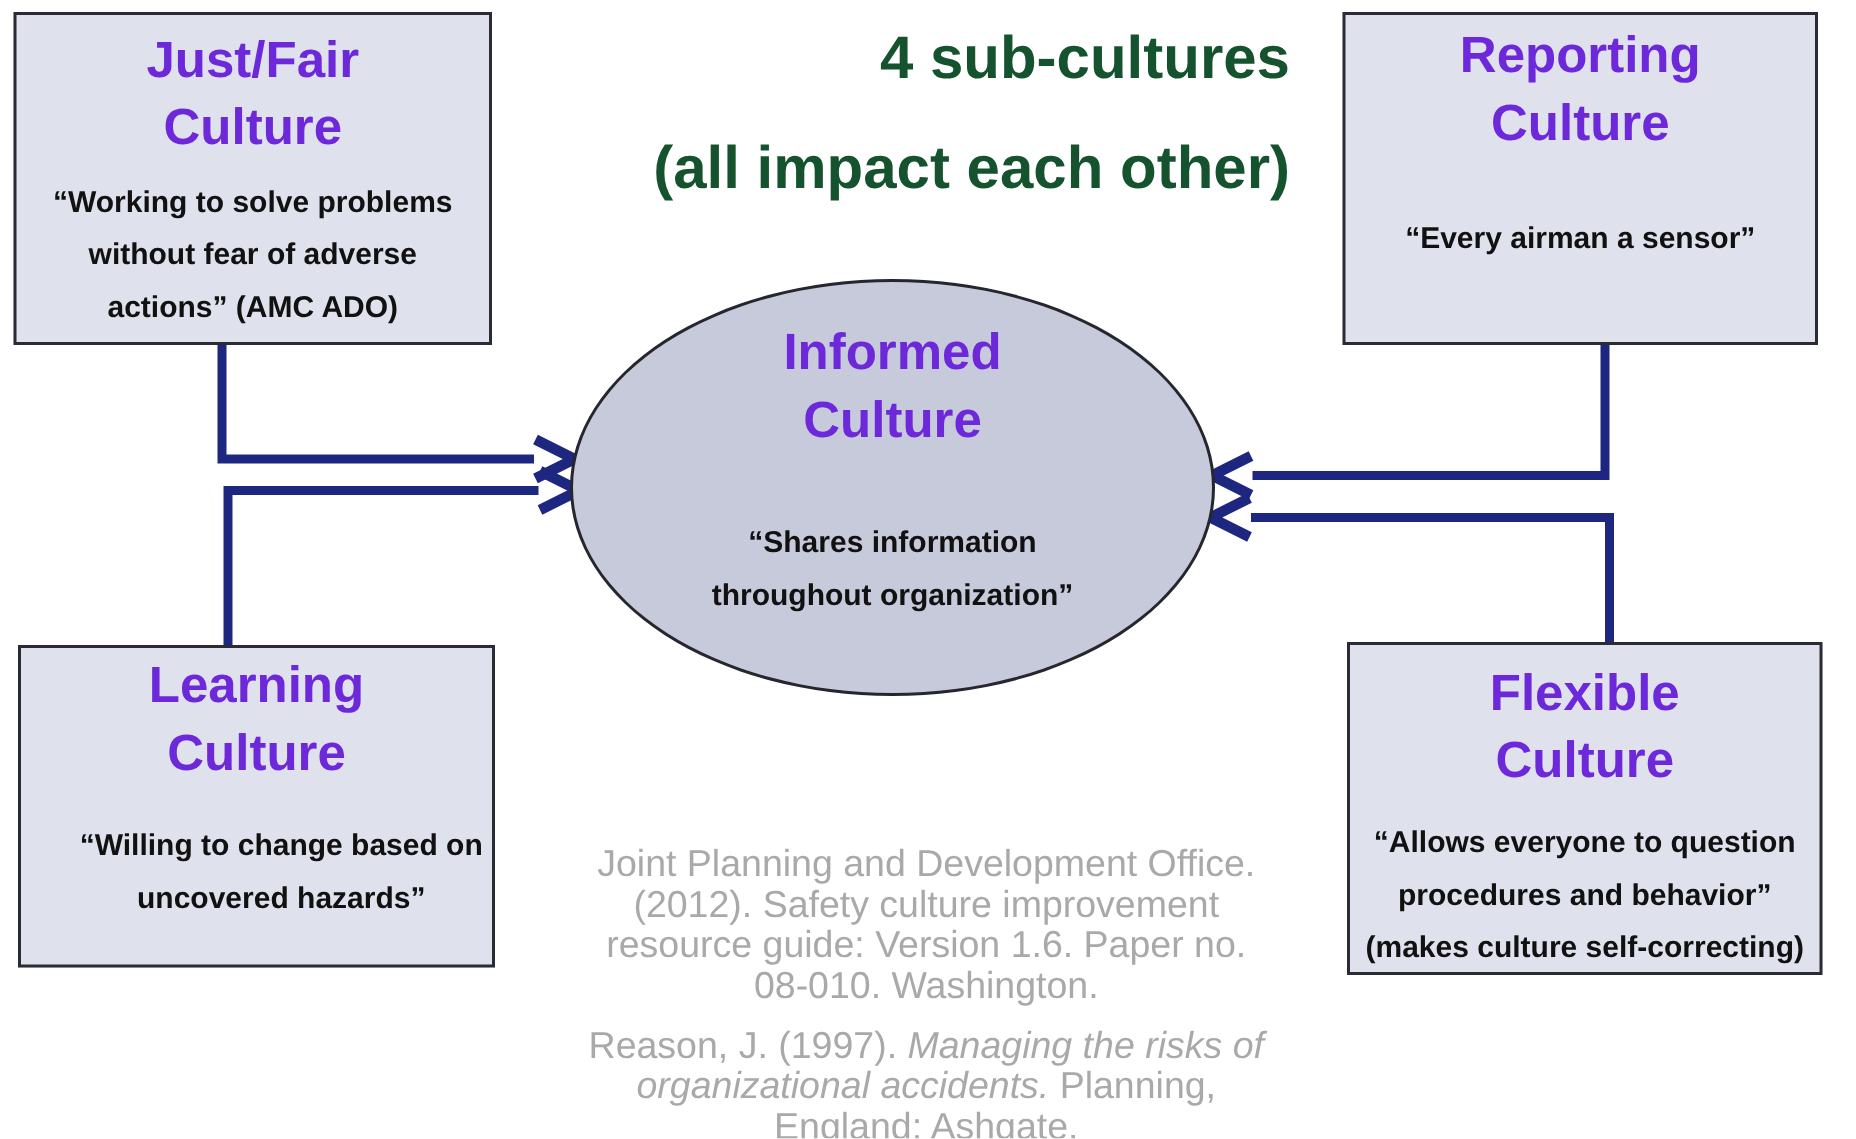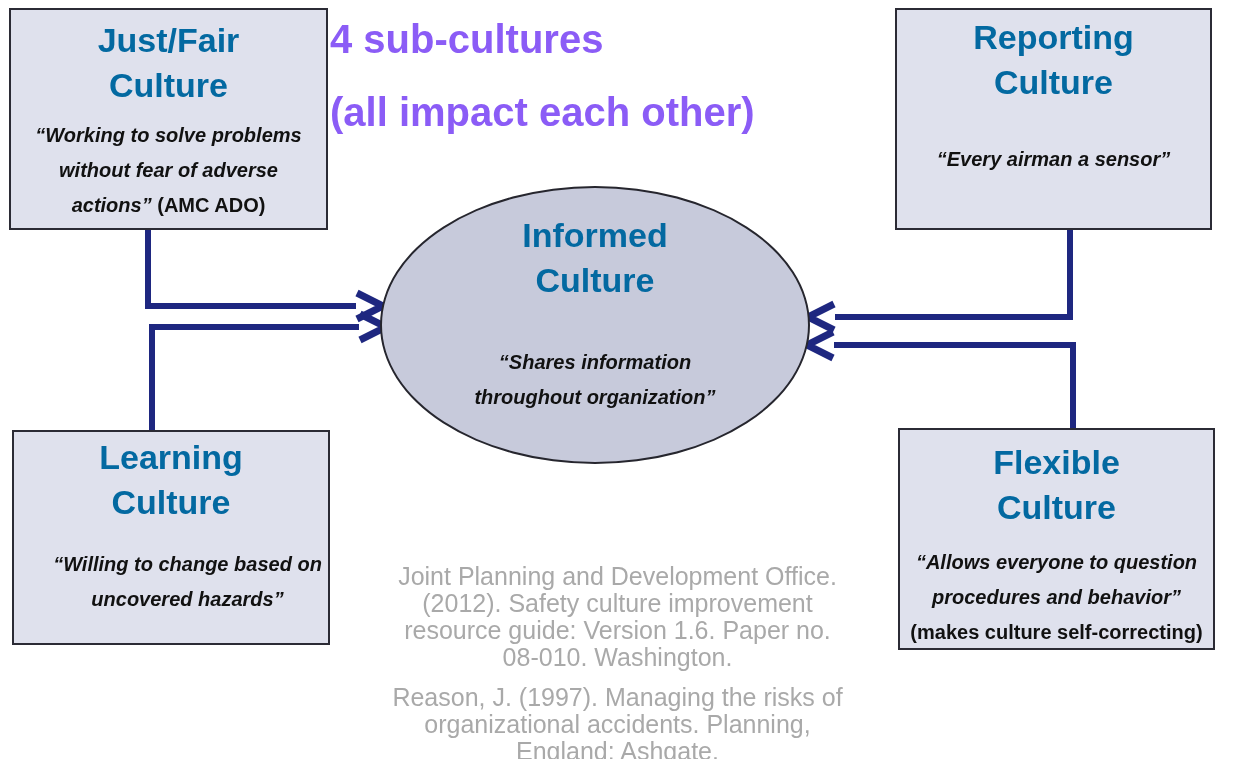--- a/index.html
+++ b/index.html
@@ -19,29 +19,29 @@
     border: 2px solid #2b2b35;
     text-align: center;
     box-sizing: border-box;
     color: #0b0b0b;
   }
   .box-title {
     font-size: 34px;
     font-weight: bold;
     line-height: 45px;
     white-space: pre-line;
-    color: #0369a1;
+    color: #6d28d9;
   }
   .quote {
     font-size: 20px;
     font-weight: bold;
     color: #111111;
   }
   .qline { line-height: 35px; }
-  .qi { font-style: italic; }
+  .qi { }
   .qp { font-style: normal; }
 
   
   .ellipse {
     position: absolute;
     left: 380px; top: 186px;
     width: 430px; height: 278px;
     background: #c7cadb;
     border: 2px solid #26262e;
     border-radius: 50%;
@@ -49,42 +49,42 @@
     box-sizing: border-box;
   }
   .ellipse .box-title { padding-top: 25px; }
   .ellipse .quote { margin-top: 42px; }
 
   
   .header-line {
     position: absolute;
     left: 330px;
     width: 530px;
-    text-align: left;
+    text-align: right;
     font-size: 40px;
     font-weight: bold;
-    color: #8b5cf6;
+    color: #14532d;
     line-height: 48px;
   }
   .header-line1 { top: 15px; }
   .header-line2 { top: 88px; }
 
   
   .citations {
     position: absolute;
     left: 345px;
     top: 563px;
     width: 545px;
     text-align: center;
     font-size: 25px;
     line-height: 27px;
     color: #a9a9a9;
   }
   .cit-block2 { margin-top: 13px; }
-  .cit-italic { }
+  .cit-italic { font-style: italic; }
 
   
   svg.arrows {
     position: absolute;
     left: 0; top: 0;
     pointer-events: none;
   }
   .aline {
     fill: none;
     stroke: #1e2780;

